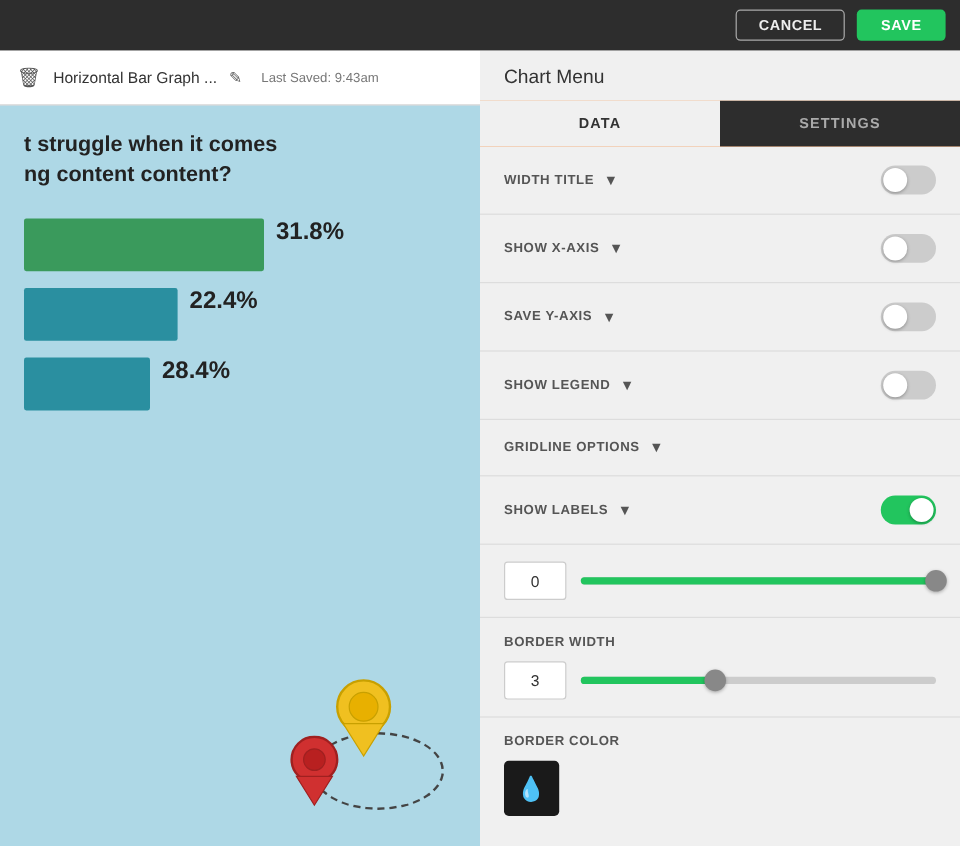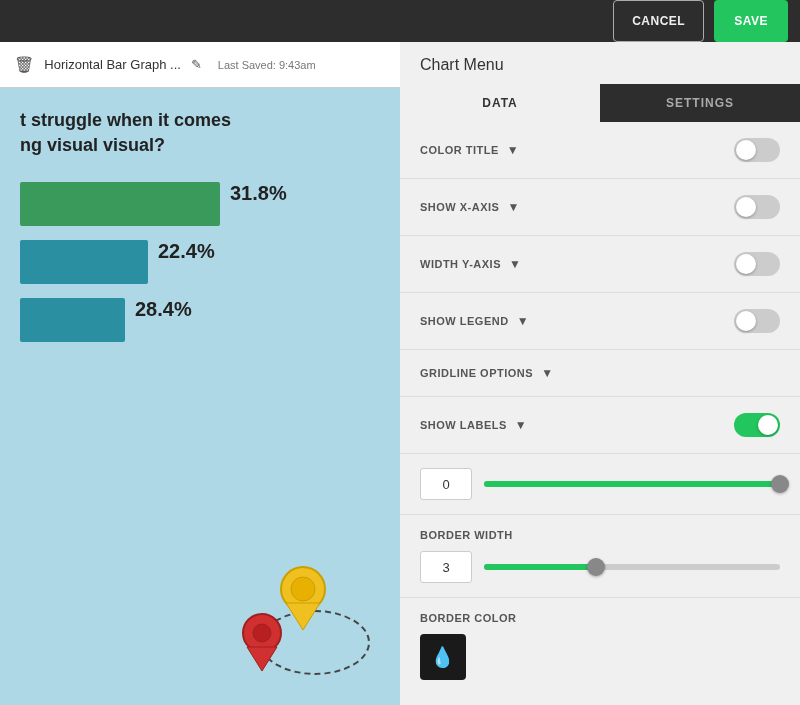--- a/index.html
+++ b/index.html
@@ -1,20 +1,21 @@
 <!DOCTYPE html>
 <html><head>
   <meta charset="utf-8">
   <style>
     * { box-sizing: border-box; margin: 0; padding: 0; }
     body { font-family: Arial, sans-serif; background: #e8e8e8; width: 800px; height: 705px; overflow: hidden; display: flex; flex-direction: column; }
 
     
     .top-bar {
       display: flex;
+      align-items: center;
       justify-content: flex-end;
       background: #2d2d2d;
       height: 42px;
       padding: 0 12px;
       gap: 10px;
       position: absolute;
       top: 0;
       left: 0;
       right: 0;
       z-index: 10;
@@ -309,21 +310,21 @@
     <div class="chart-header">
       <span class="trash-icon">🗑</span>
       <span class="chart-title-text">Horizontal Bar Graph ...</span>
       <span class="edit-icon">✎</span>
       <span class="last-saved">Last Saved: 9:43am</span>
     </div>
 
     <div class="chart-viz">
       <div class="chart-question">
         <span>t struggle when it comes</span><br>
-        <span>ng visual visual?</span>
+        <span>ng content content?</span>
       </div>
 
       <div class="bar-container">
         <div class="bar bar-green"></div>
         <span class="bar-label">31.8%</span>
       </div>
       <div class="bar-container">
         <div class="bar bar-teal2"></div>
         <span class="bar-label">22.4%</span>
       </div>
@@ -360,41 +361,41 @@
 
     <div class="tabs">
       <div class="tab tab-active">DATA</div>
       <div class="tab tab-inactive">SETTINGS</div>
     </div>
 
     <div class="settings-body">
 
       <div class="setting-row">
         <div class="setting-left">
-          <span class="setting-label">COLOR TITLE</span>
+          <span class="setting-label">WIDTH TITLE</span>
           <span class="chevron-icon">▼</span>
         </div>
         <div class="toggle toggle-off">
           <div class="toggle-knob"></div>
         </div>
       </div>
 
       <div class="setting-row">
         <div class="setting-left">
           <span class="setting-label">SHOW X-AXIS</span>
           <span class="chevron-icon">▼</span>
         </div>
         <div class="toggle toggle-off">
           <div class="toggle-knob"></div>
         </div>
       </div>
 
       <div class="setting-row">
         <div class="setting-left">
-          <span class="setting-label">WIDTH Y-AXIS</span>
+          <span class="setting-label">SAVE Y-AXIS</span>
           <span class="chevron-icon">▼</span>
         </div>
         <div class="toggle toggle-off">
           <div class="toggle-knob"></div>
         </div>
       </div>
 
       <div class="setting-row">
         <div class="setting-left">
           <span class="setting-label">SHOW LEGEND</span>

